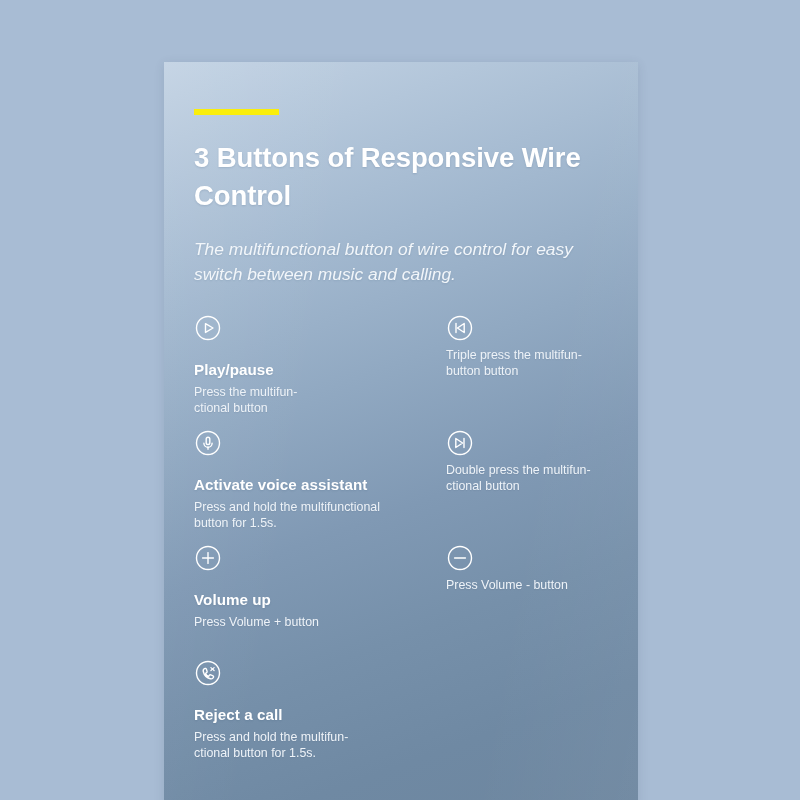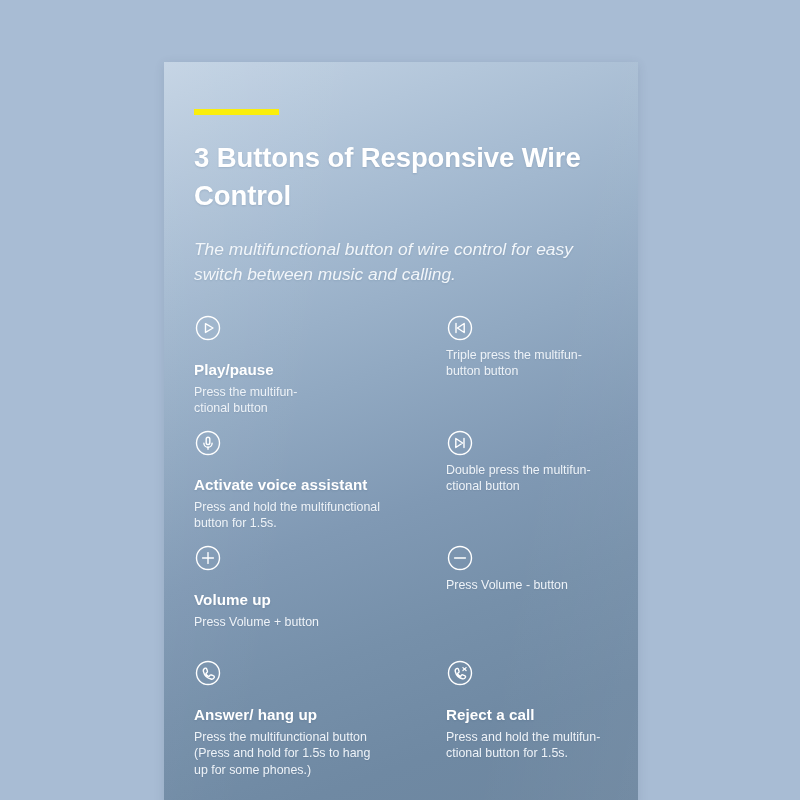--- a/index.html
+++ b/index.html
@@ -239,32 +239,20 @@
         <div class="cell col-right">
           <span class="icon-wrap">
             <svg viewBox="0 0 28 28" fill="none" stroke="#ffffff" stroke-width="1.4">
               <circle cx="14" cy="14" r="11.5"></circle>
               <line x1="8.6" y1="14" x2="19.4" y2="14" stroke-linecap="round"></line>
             </svg>
           </span>
           <div class="feat-desc">Press Volume - button</div>
         </div>
 
-        <div class="cell tall col-left">
-          <span class="icon-wrap">
-            <svg viewBox="0 0 28 28" fill="none" stroke="#ffffff" stroke-width="1.4">
-              <circle cx="14" cy="14" r="11.5"></circle>
-              <path d="M10.6 9.3 c1.0 -0.5 1.8 -0.1 2.1 0.8 l0.7 1.9 c0.25 0.7 0.05 1.2 -0.5 1.6 l-0.7 0.5 c-0.3 0.2 -0.35 0.45 -0.2 0.8 c0.5 1.1 1.4 2.0 2.5 2.5 c0.35 0.15 0.6 0.1 0.8 -0.2 l0.5 -0.7 c0.4 -0.55 0.9 -0.75 1.6 -0.5 l1.9 0.7 c0.9 0.3 1.3 1.1 0.8 2.1 c-0.55 1.15 -1.8 1.6 -3.2 1.25 c-3.4 -0.85 -6.6 -4.05 -7.45 -7.45 c-0.35 -1.4 0.1 -2.65 1.25 -3.2 Z" stroke-linejoin="round"></path>
-            </svg>
-          </span>
-          <div class="feat-title">Answer/ hang up</div>
-          <div class="feat-desc">Press the multifunctional button
-(Press and hold  for 1.5s to hang
-up for some phones.)</div>
-        </div>
 
         <div class="cell tall col-right">
           <span class="icon-wrap">
             <svg viewBox="0 0 28 28" fill="none" stroke="#ffffff" stroke-width="1.4">
               <circle cx="14" cy="14" r="11.5"></circle>
               <path d="M10.4 9.6 c0.95 -0.5 1.7 -0.1 2.0 0.75 l0.65 1.8 c0.24 0.65 0.05 1.15 -0.47 1.5 l-0.65 0.47 c-0.28 0.2 -0.33 0.42 -0.19 0.75 c0.47 1.03 1.3 1.87 2.33 2.33 c0.33 0.14 0.56 0.1 0.75 -0.19 l0.47 -0.65 c0.37 -0.52 0.85 -0.7 1.5 -0.47 l1.8 0.65 c0.85 0.3 1.25 1.05 0.75 2.0 c-0.52 1.08 -1.7 1.5 -3.0 1.17 c-3.2 -0.8 -6.2 -3.8 -7.0 -7.0 c-0.33 -1.3 0.09 -2.48 1.17 -3.0 Z" stroke-linejoin="round"></path>
               <line x1="16.9" y1="8.6" x2="20.1" y2="11.5" stroke-linecap="round" stroke-width="1.2"></line>
               <line x1="20.1" y1="8.6" x2="16.9" y2="11.5" stroke-linecap="round" stroke-width="1.2"></line>
             </svg>
           </span>

